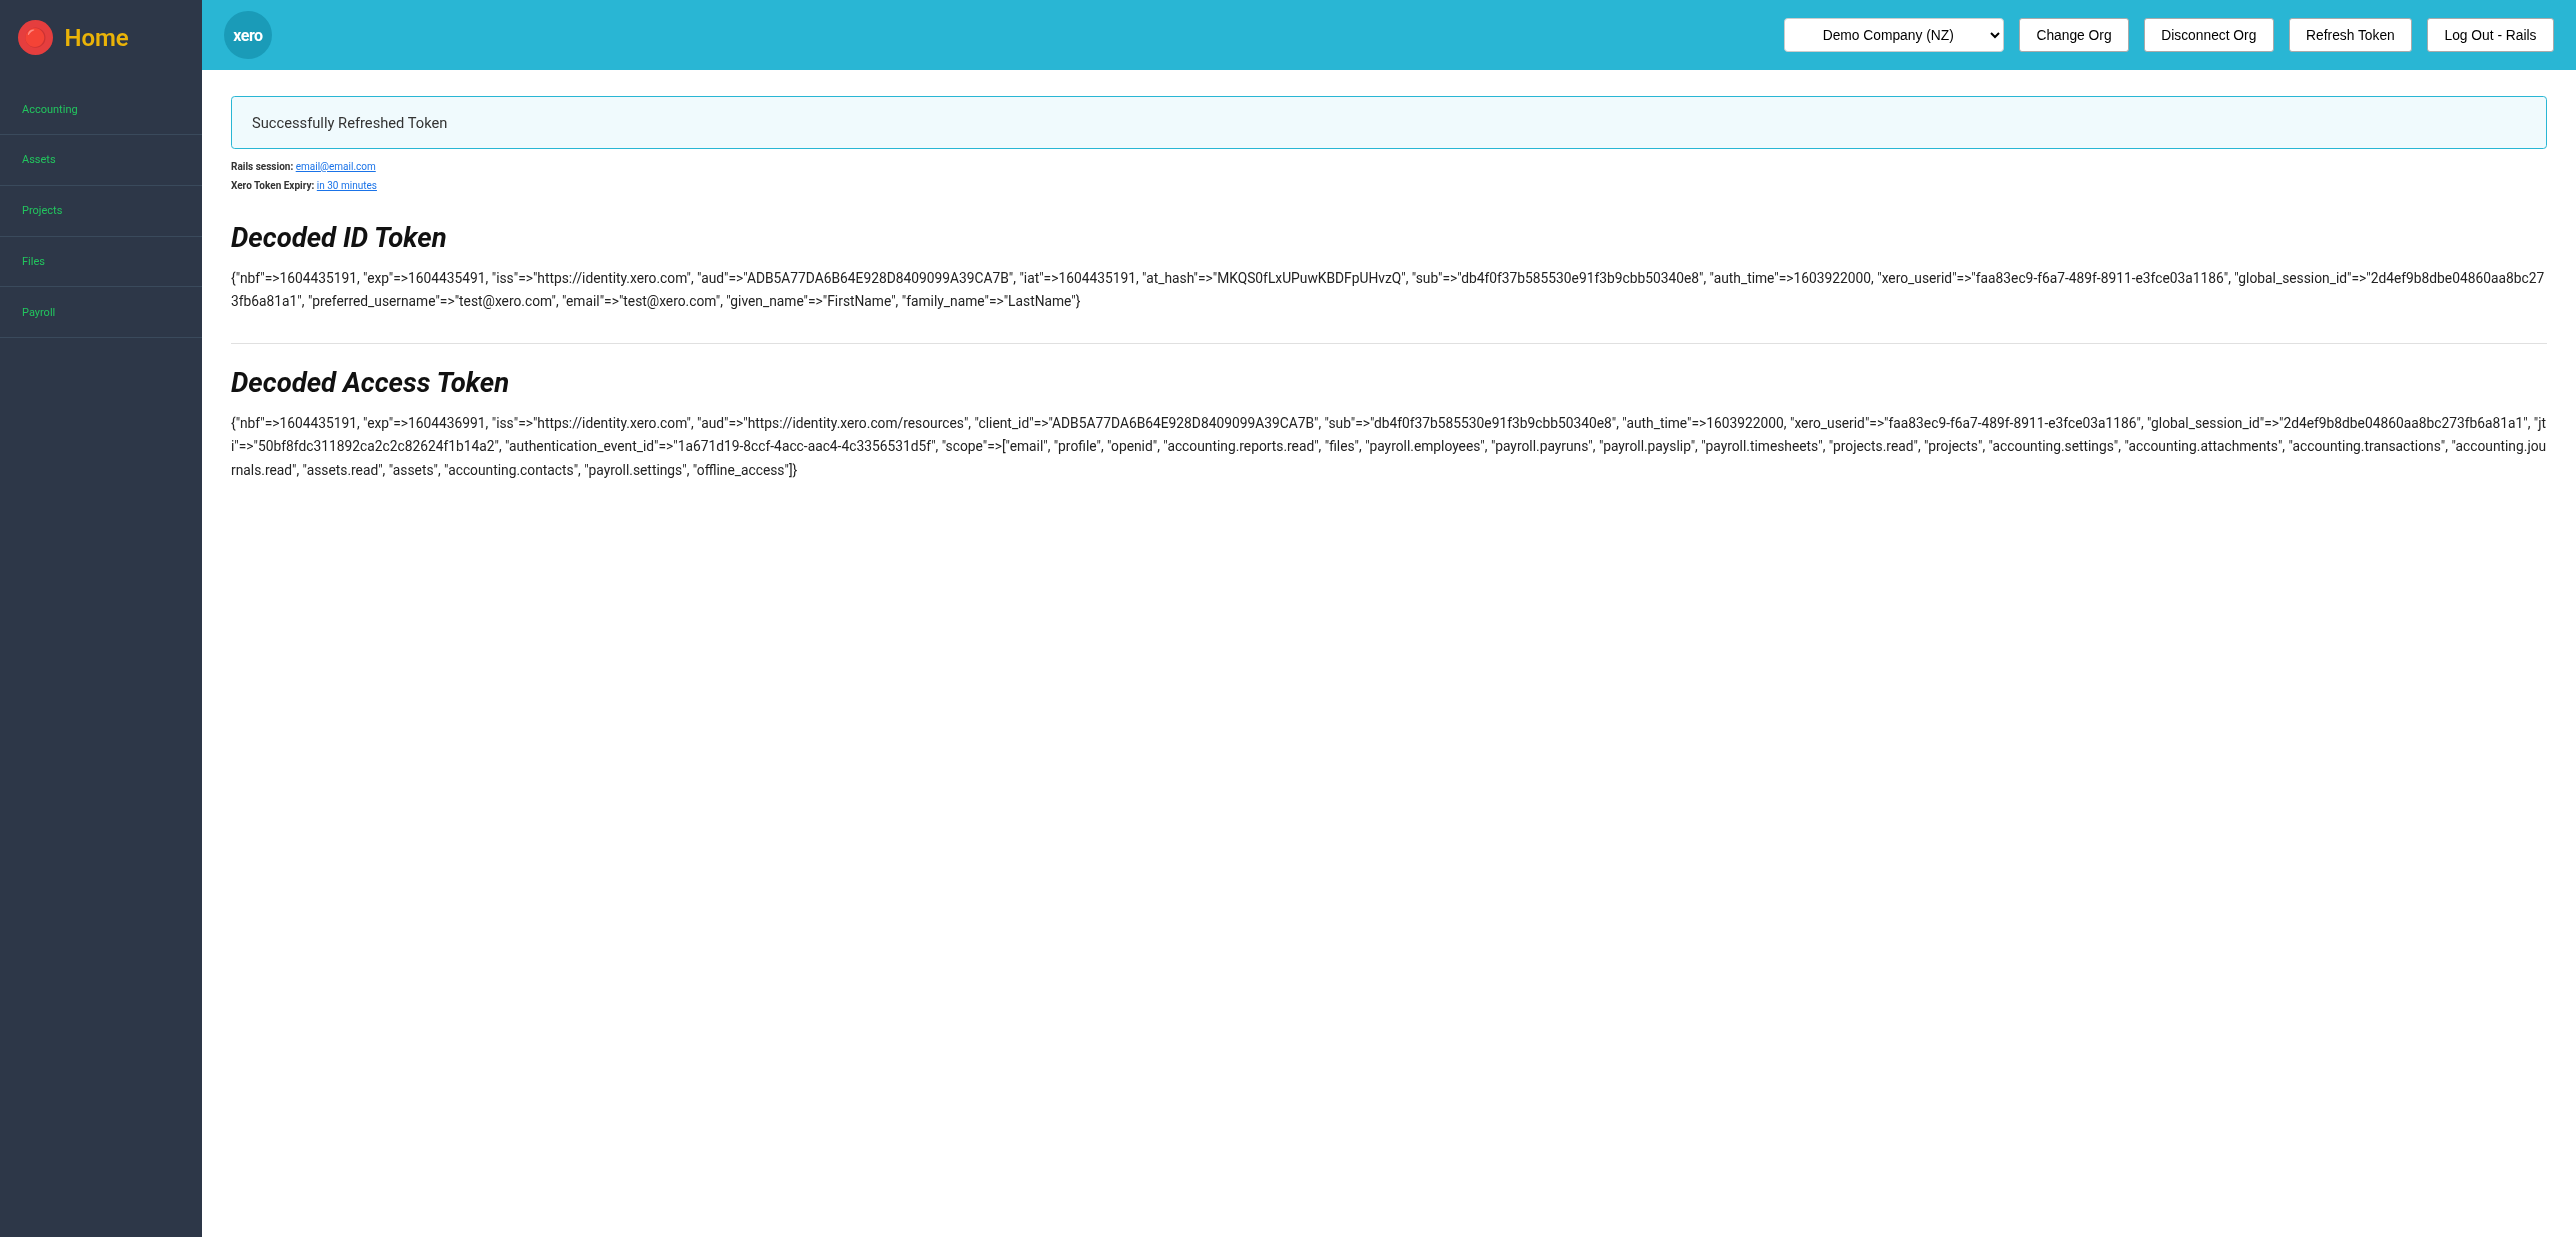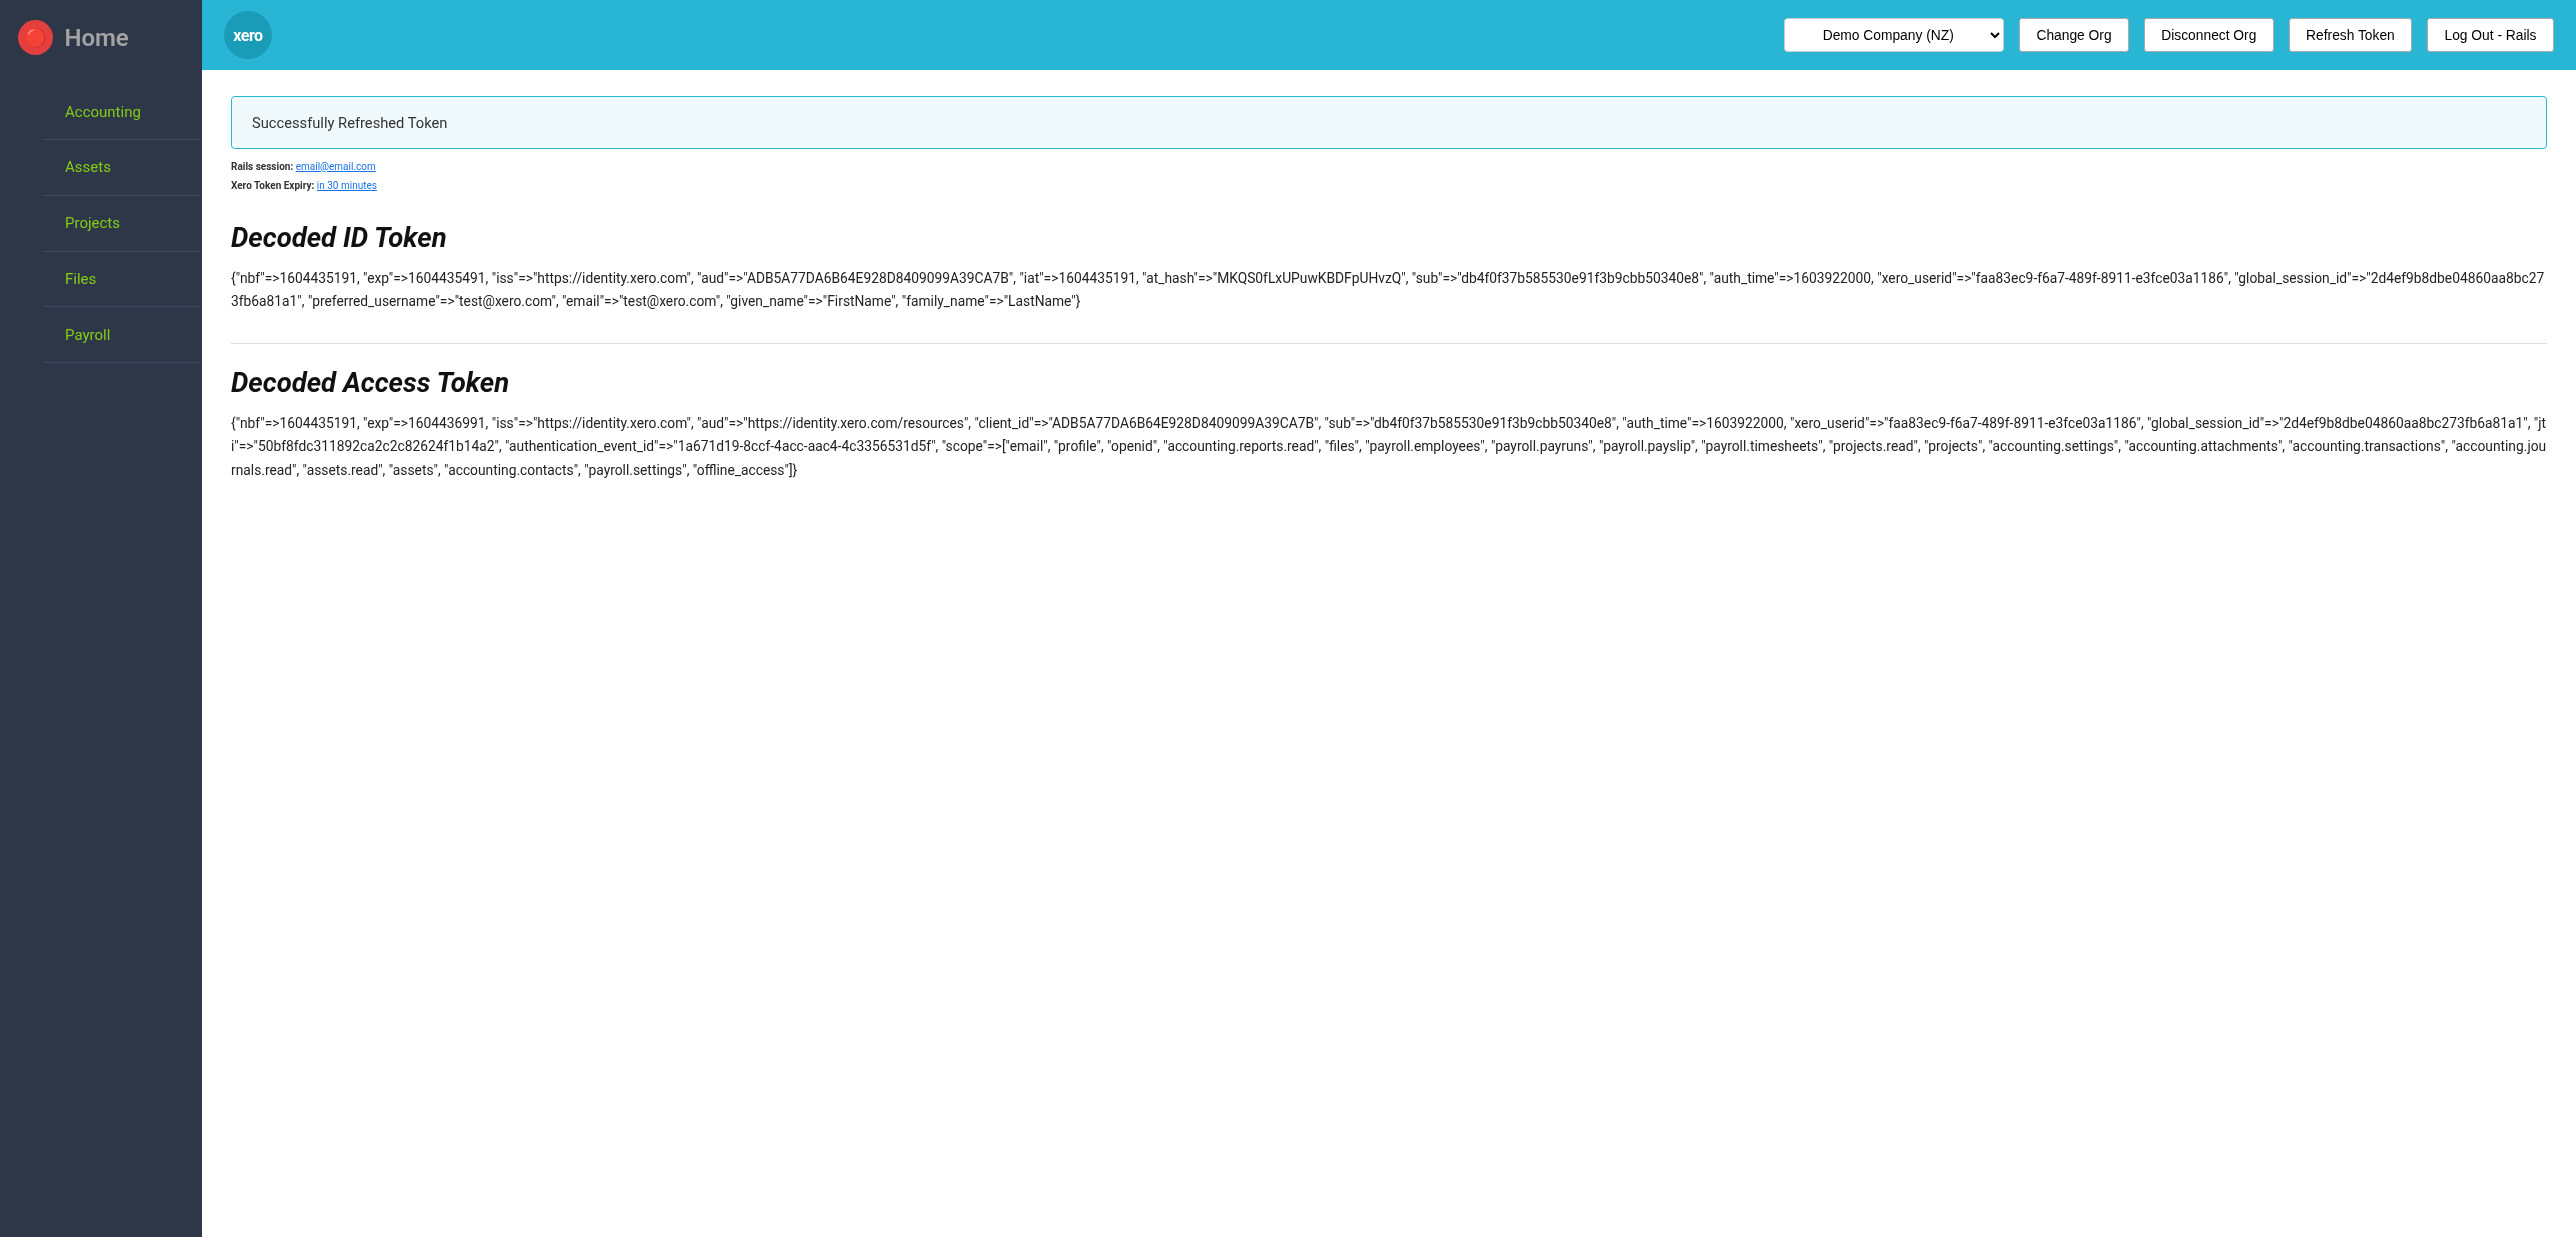--- a/index.html
+++ b/index.html
@@ -27,37 +27,36 @@
       background: #e53e3e;
       border-radius: 50%;
       display: flex;
       align-items: center;
       justify-content: center;
       color: white;
       font-size: 18.4px;
       font-weight: bold;
     }
     .sidebar-title {
-      color: #a3a3a3;
+      color: #eab308;
       font-size: 24px;
       font-weight: 600;
     }
     .sidebar-nav {
       margin-top: 9.2px;
       display: flex;
       flex-direction: column;
     }
     .sidebar-item {
       padding: 18.4px 22px;
-      color: #84cc16;
-      font-size: 15px;
+      color: #22c55e;
+      font-size: 11px;
       cursor: pointer;
       border-bottom: 0.9px solid #3a4a5c;
       transition: background 0.15s;
-      margin-left: 43px;
     }
 
     
     .main {
       flex: 1;
       display: flex;
       flex-direction: column;
       overflow-y: auto;
     }
 

